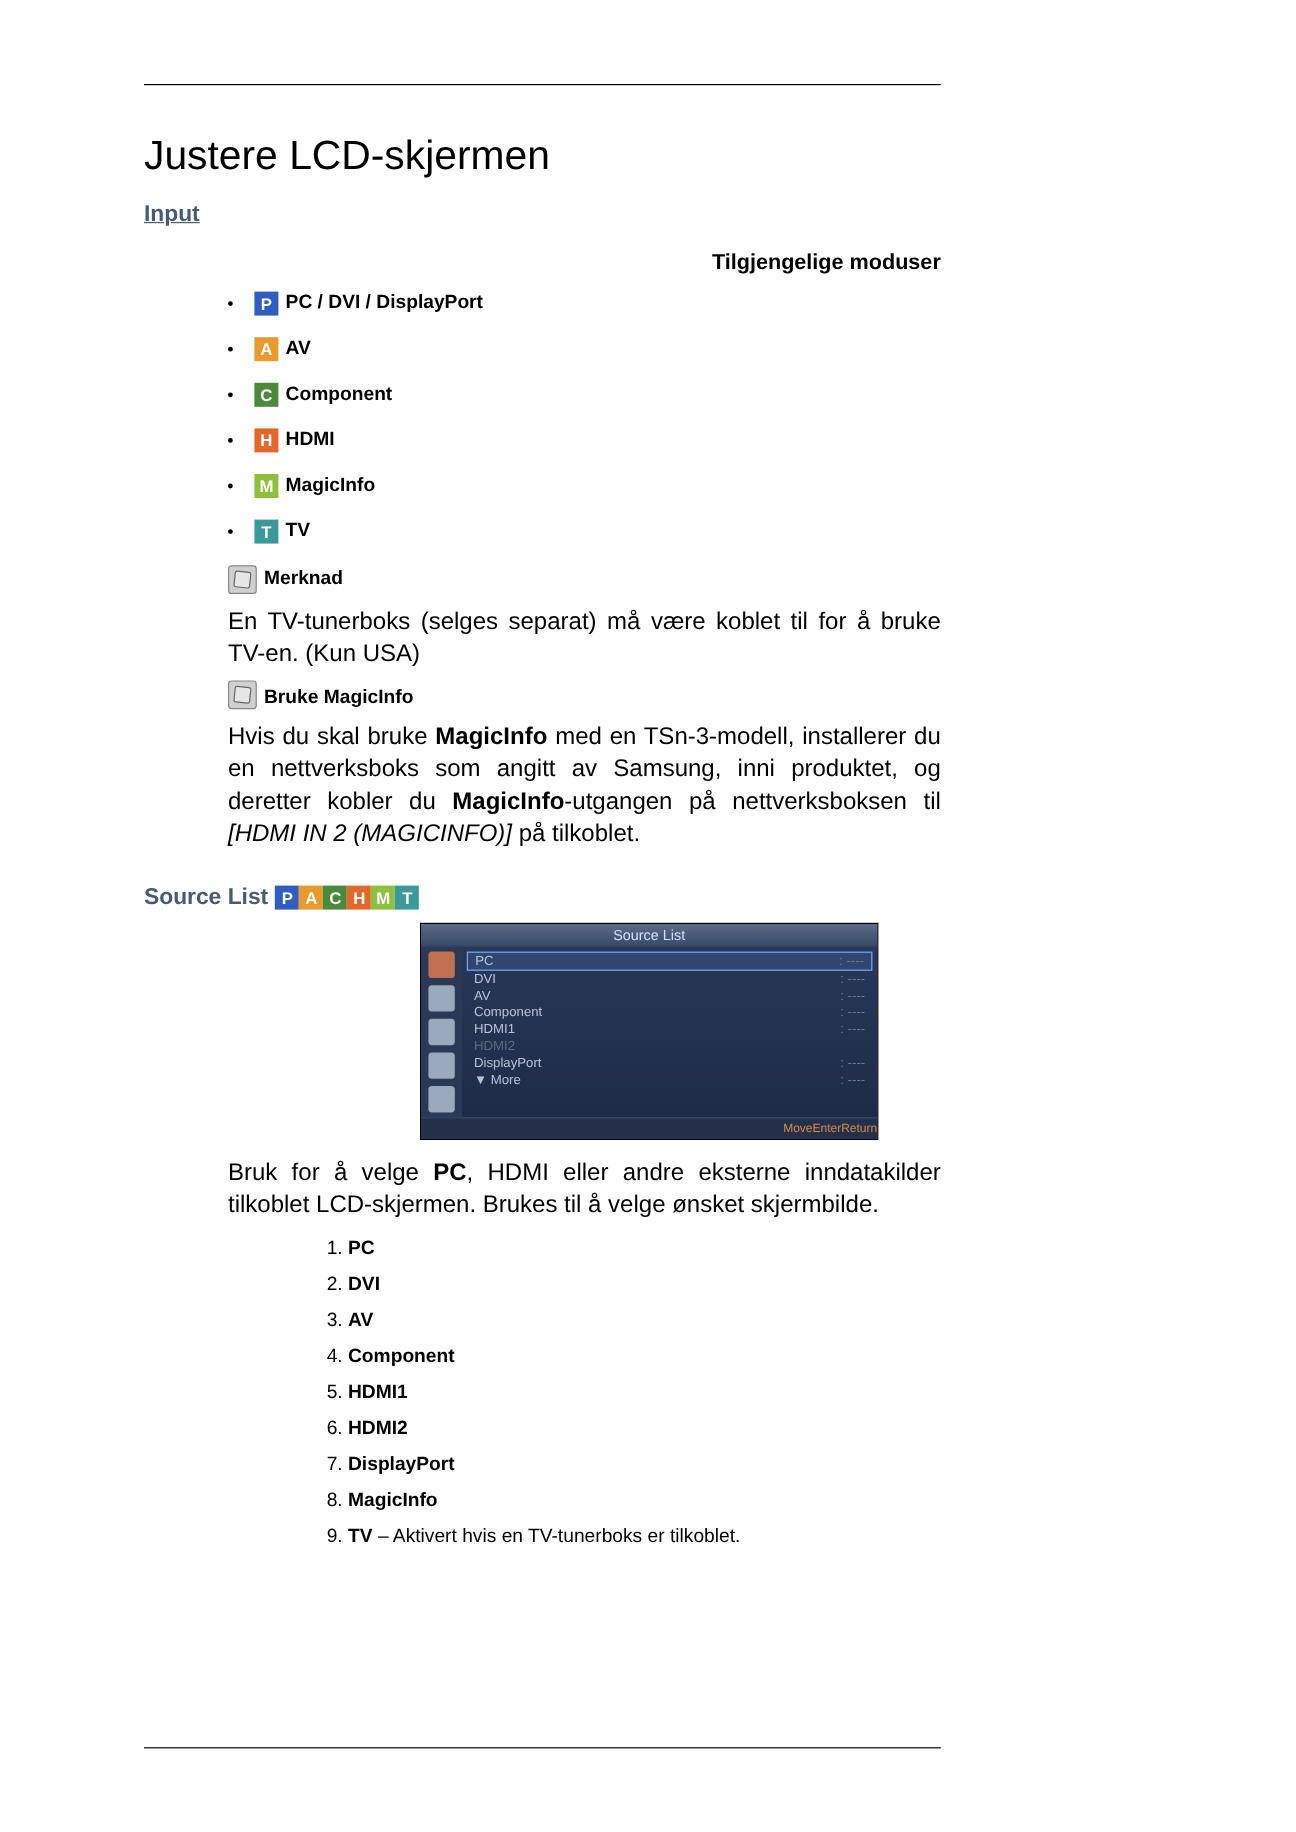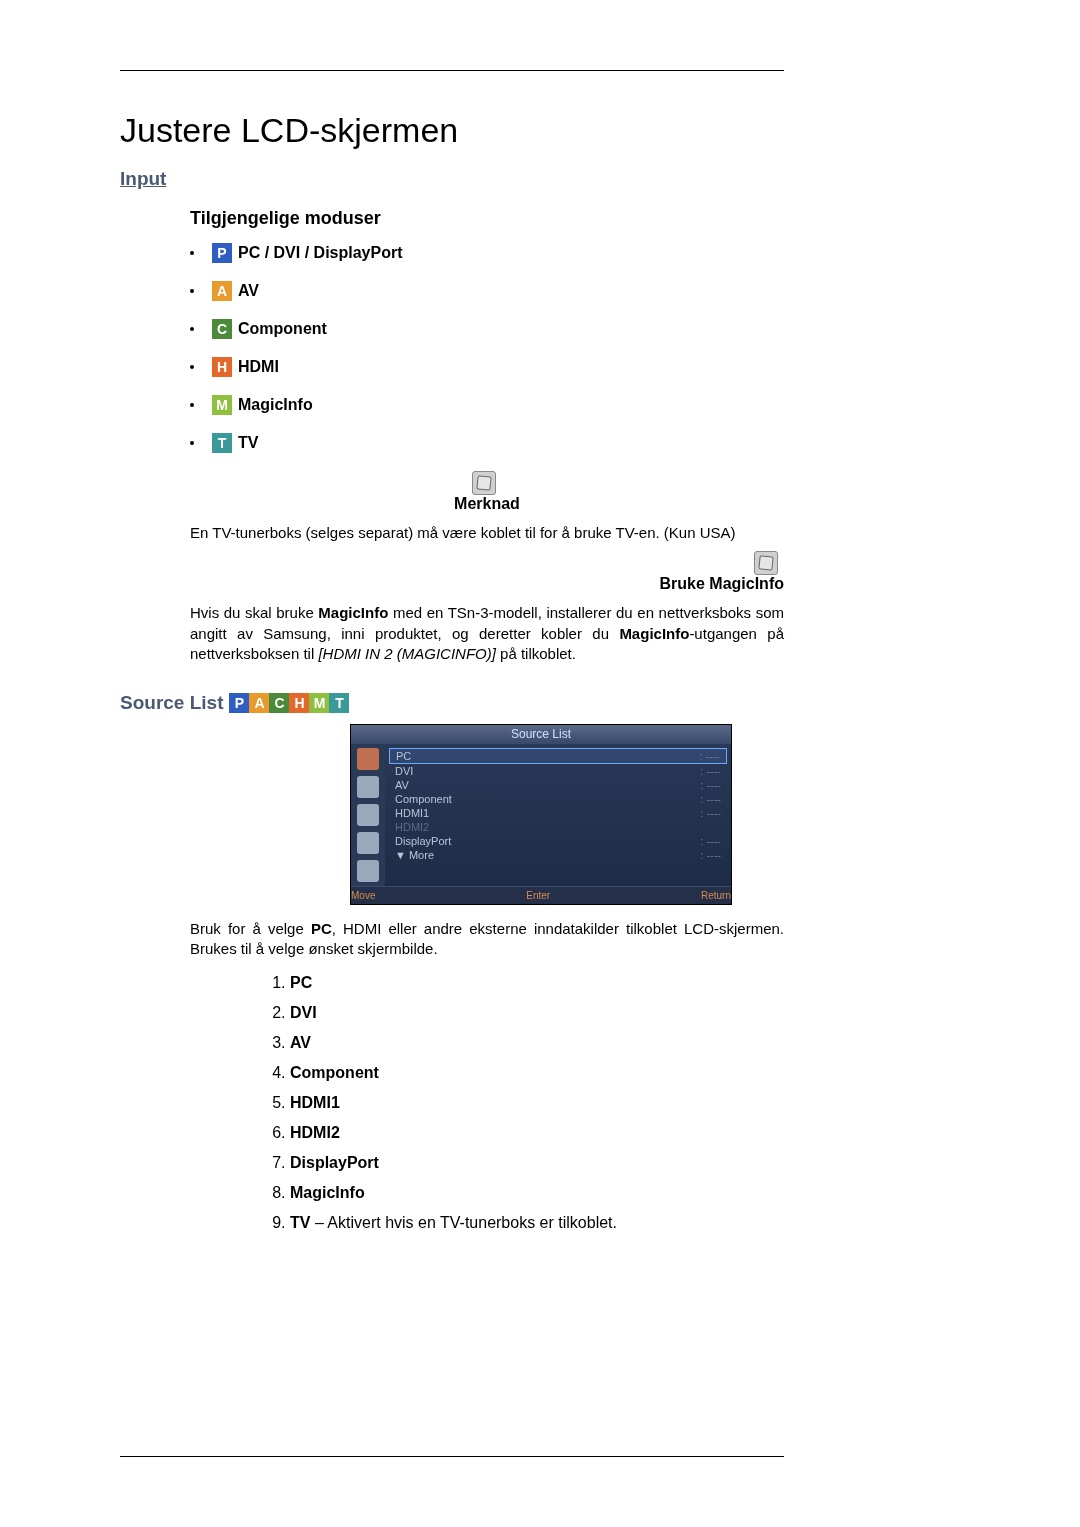--- a/index.html
+++ b/index.html
@@ -37,20 +37,21 @@
     font-weight: bold;
     color: #4a5a73;
     margin: 0 0 18px 0;
     text-decoration: underline;
   }
   h3.subsection {
     font-size: 18px;
     font-weight: bold;
     color: #000;
     margin: 0 0 14px 70px;
+    text-align: right;
   }
   .indent {
     margin-left: 70px;
   }
   .mode-list {
     margin-left: 70px;
   }
   .mode-item {
     display: flex;
     align-items: center;
@@ -82,21 +83,20 @@
   .badge-c { background: #4a8a3a; }
   .badge-h { background: #e2682c; }
   .badge-m { background: #8fbf3f; }
   .badge-t { background: #3a9a9a; }
   .note-row {
     display: flex;
     align-items: center;
     margin-bottom: 10px;
     font-size: 16px;
     font-weight: bold;
-    flex-direction: column;
   }
   .note-icon {
     width: 22px;
     height: 22px;
     background: #d0d0d0;
     border: 1px solid #888;
     border-radius: 3px;
     margin-right: 6px;
     position: relative;
   }
@@ -106,21 +106,21 @@
     left: 4px;
     top: 4px;
     width: 12px;
     height: 12px;
     border: 1px solid #666;
     border-radius: 2px;
     transform: rotate(6deg);
     background: #e6e6e6;
   }
   p.body {
-    font-size: 15px;
+    font-size: 20px;
     line-height: 1.35;
     margin: 0 0 8px 0;
     text-align: justify;
   }
   .justify { text-align: justify; }
   .italic-ref { font-style: italic; }
   .source-title-row {
     display: flex;
     align-items: center;
     margin-top: 28px;
@@ -183,21 +183,21 @@
     padding: 1px 6px;
   }
   .osd-row.sel {
     border: 1px solid #6fa8ff;
     background: rgba(100,160,255,0.15);
   }
   .osd-row.dim { color: #5a6a80; }
   .osd-val { color: #6a7a90; }
   .osd-foot {
     display: flex;
-    justify-content: space-between;
+    justify-content: flex-end;
     padding: 3px 0;
     font-size: 10px;
     color: #d88a4a;
     border-top: 1px solid #3a4a6a;
     background: #24304a;
   }
   ol.num-list {
     margin: 14px 0 0 70px;
     padding-left: 30px;
     font-size: 16px;

